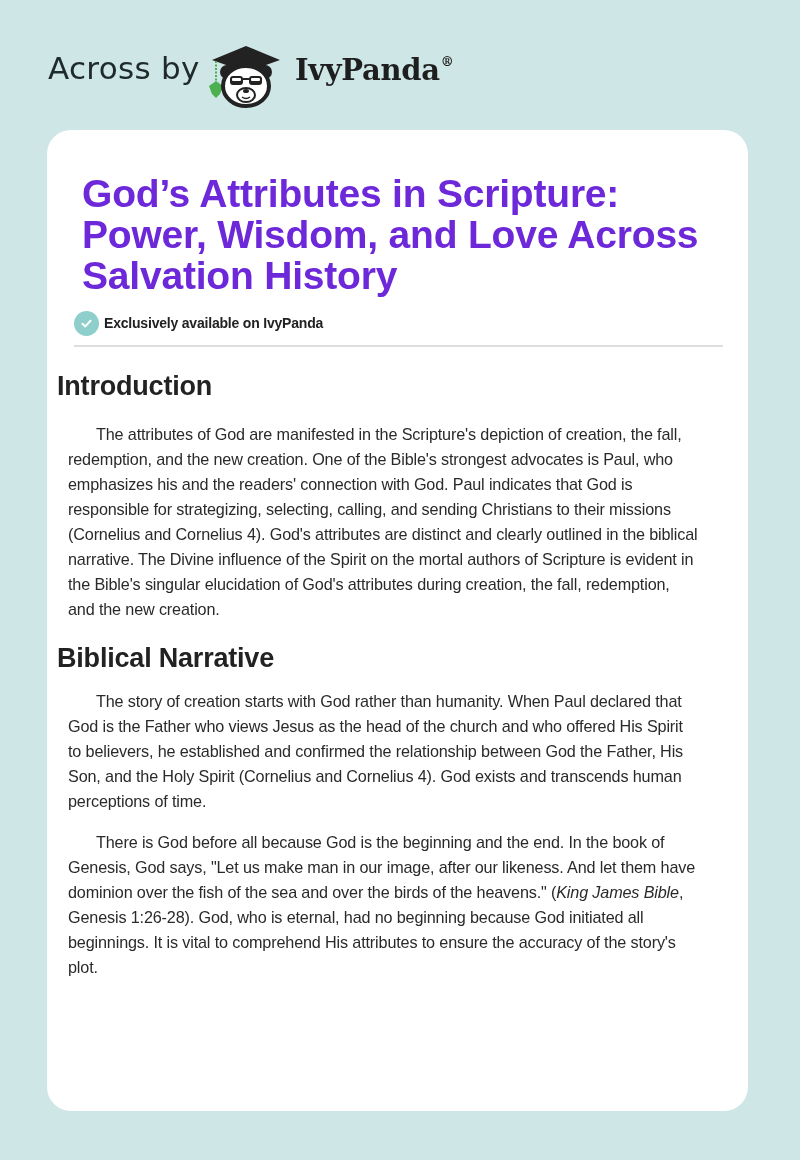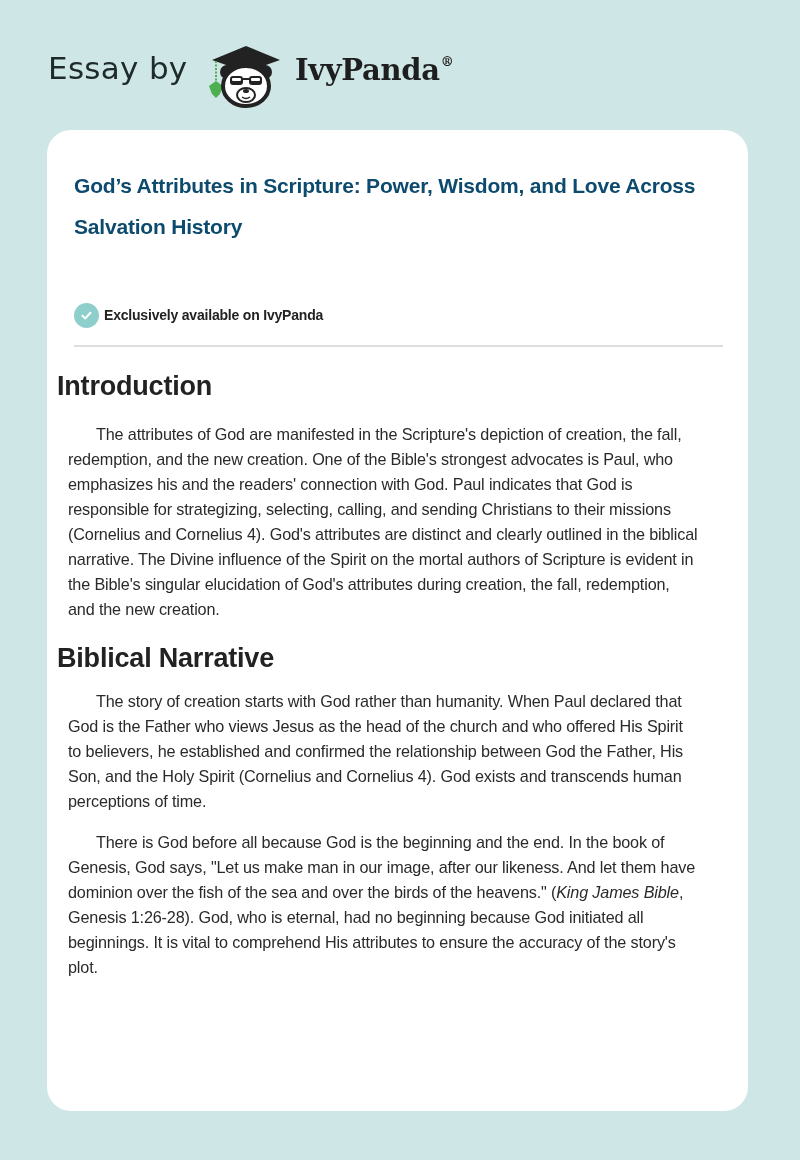--- a/index.html
+++ b/index.html
@@ -27,26 +27,26 @@
     font-family: "DejaVu Serif", serif; font-weight: bold;
     font-size: 29px; color: #1e1e1e; letter-spacing: -0.3px;
   }
   .brand sup { font-size: 13px; font-weight: bold; vertical-align: top; position: relative; top: 1px; margin-left: 1px; }
   .card {
     position: absolute; left: 47px; top: 130px; width: 701px; height: 981px;
     background: #ffffff; border-radius: 24px; overflow: hidden;
   }
   .title {
     position: absolute; left: 27px; top: 35px; width: 650px;
-    margin: 0;
-    font-size: 21px; font-weight: bold; line-height: 41px; color: #0c4a6e;
+    margin: 8px;
+    font-size: 39px; font-weight: bold; line-height: 41px; color: #6d28d9;
     letter-spacing: -0.2px;
   }
   .badge {
-    position: absolute; left: 27px; top: 172px; height: 26px;
+    position: absolute; left: 27px; top: 180px; height: 26px;
     display: flex; align-items: center;
   }
   .badge-icon {
     width: 25px; height: 25px; border-radius: 50%;
     background: #8ecfcc; display: flex; align-items: center; justify-content: center;
     margin-right: 5px;
   }
   .badge-text { font-size: 14px; font-weight: bold; color: #222; letter-spacing: -0.2px; }
   .divider {
     position: absolute; left: 27px; top: 215px; width: 649px; height: 2px; background: #dedede;
@@ -64,21 +64,21 @@
   }
   .h-intro { margin-bottom: 16px; }
   .p-intro { margin-bottom: 16px; }
   .h-bib { margin-bottom: 4px; }
   .p-gap { margin-bottom: 16px; }
 </style>
 </head>
 <body>
 
 <div class="header">
-  <div class="essay-by">Essay by</div>
+  <div class="essay-by">Across by</div>
   <div class="logo-icon">
     <svg width="92" height="76" viewBox="0 0 92 76">
 
       <polygon points="12,26 46,12 80,26 46,38" fill="#222"></polygon>
       <rect x="26" y="28" width="40" height="10" fill="#222"></rect>
 
       <line x1="16" y1="27" x2="16" y2="52" stroke="#4caf50" stroke-width="2" stroke-dasharray="2,1.5"></line>
       <path d="M9,52 L16,47 L23,52 L20,60 L16,64 L12,60 Z" fill="#4caf50"></path>
 
       <circle cx="27" cy="38" r="7" fill="#222"></circle>

